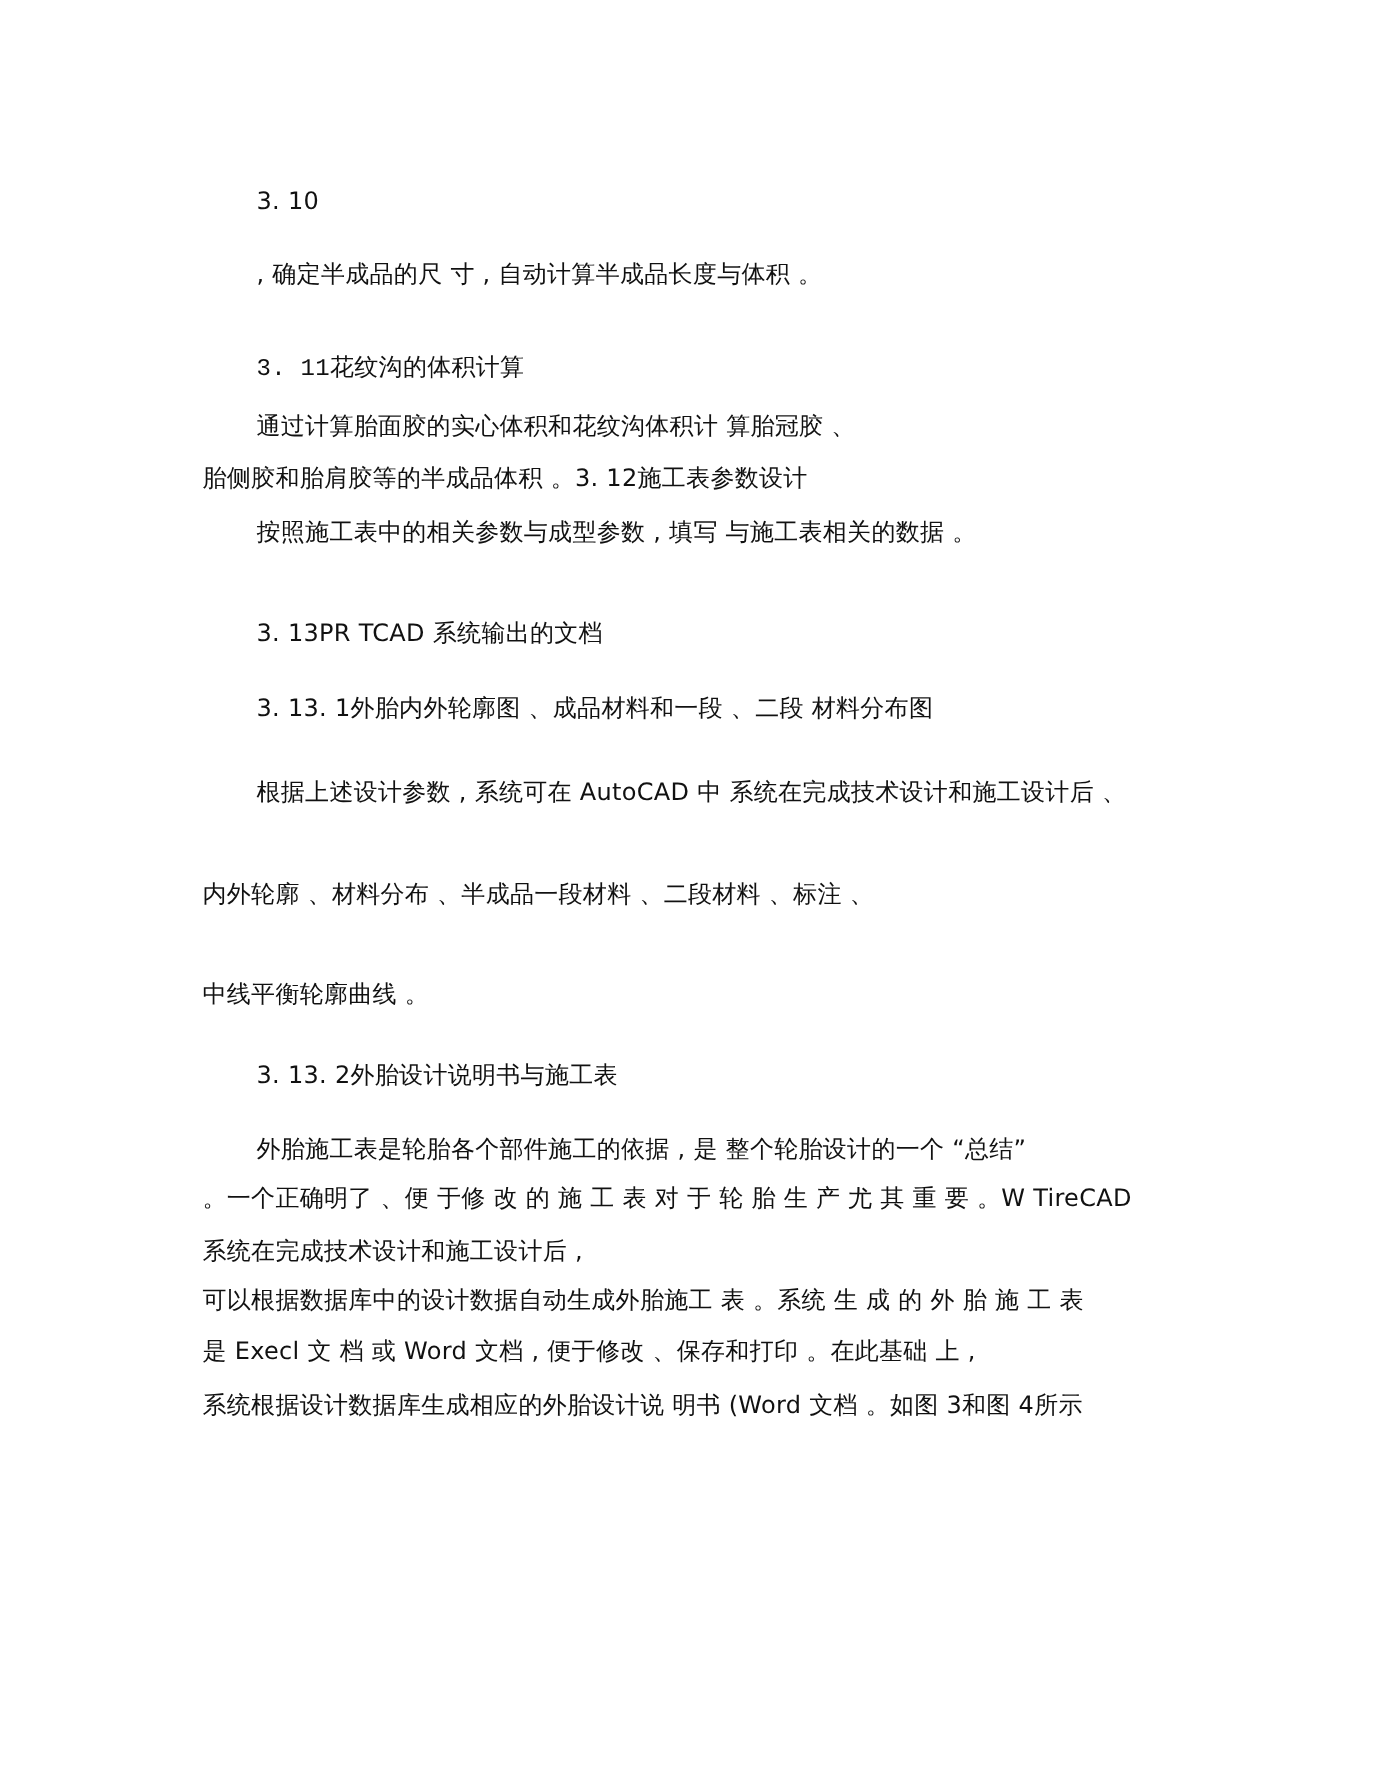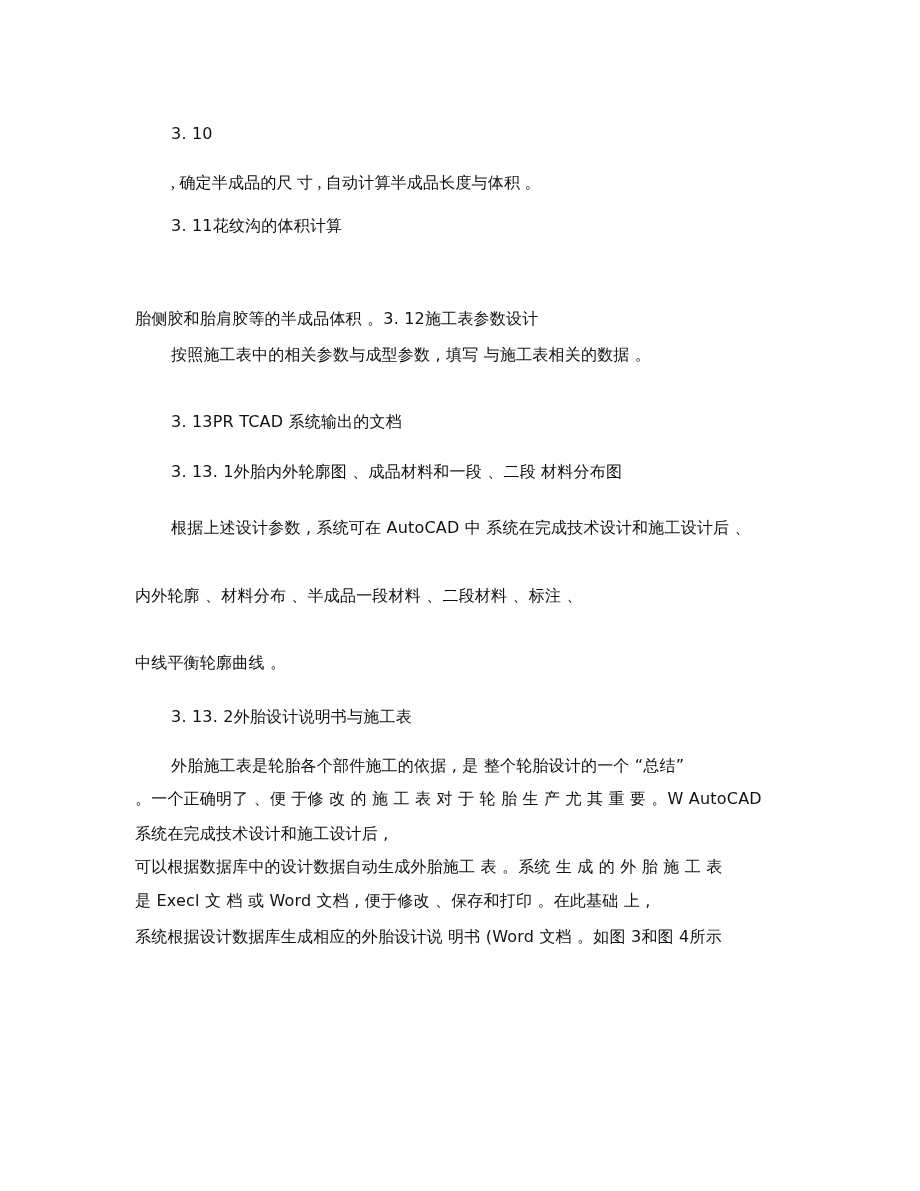--- a/index.html
+++ b/index.html
@@ -9,29 +9,30 @@
   .line { position: absolute; white-space: nowrap; font-size: 16px; line-height: 20px; letter-spacing: 0.2px; }
   .heading { font-weight: normal; }
   .indent { left: 171px; }
   .flush { left: 135px; }
 </style>
 </head>
 <body>
 
 <div class="page">
   <div class="line indent heading" style="top:124px;">3. 10</div>
-  <div class="line indent" style="top:173px;font-family:Liberation Serif, serif;">, 确定半成品的尺 寸 , 自动计算半成品长度与体积 。</div>
-  <div class="line indent heading" style="top:216px;">3. 11花纹沟的体积计算</div>
+  <div class="line indent" style="top:173px;">, 确定半成品的尺 寸 , 自动计算半成品长度与体积 。</div>
+  <div class="line indent heading" style="top:236px;font-family:Liberation Mono, monospace;">3. 11花纹沟的体积计算</div>
+  <div class="line indent" style="top:274px;">通过计算胎面胶的实心体积和花纹沟体积计 算胎冠胶 、</div>
   <div class="line flush" style="top:309px;">胎侧胶和胎肩胶等的半成品体积 。3. 12施工表参数设计</div>
   <div class="line indent" style="top:345px;">按照施工表中的相关参数与成型参数 , 填写 与施工表相关的数据 。</div>
   <div class="line indent heading" style="top:412px;">3. 13PR TCAD 系统输出的文档</div>
   <div class="line indent heading" style="top:462px;">3. 13. 1外胎内外轮廓图 、成品材料和一段 、二段 材料分布图</div>
   <div class="line indent" style="top:518px;">根据上述设计参数 , 系统可在 AutoCAD 中 系统在完成技术设计和施工设计后 、</div>
   <div class="line flush" style="top:586px;">内外轮廓 、材料分布 、半成品一段材料 、二段材料 、标注 、</div>
   <div class="line flush" style="top:653px;">中线平衡轮廓曲线 。</div>
   <div class="line indent heading" style="top:707px;">3. 13. 2外胎设计说明书与施工表</div>
   <div class="line indent" style="top:756px;">外胎施工表是轮胎各个部件施工的依据 , 是 整个轮胎设计的一个 “总结”</div>
-  <div class="line flush" style="top:789px;">。一个正确明了 、便 于修 改 的 施 工 表 对 于 轮 胎 生 产 尤 其 重 要 。W AutoCAD</div>
+  <div class="line flush" style="top:789px;">。一个正确明了 、便 于修 改 的 施 工 表 对 于 轮 胎 生 产 尤 其 重 要 。W TireCAD</div>
   <div class="line flush" style="top:824px;">系统在完成技术设计和施工设计后 ,</div>
   <div class="line flush" style="top:891px;">是 Execl 文 档 或 Word 文档 , 便于修改 、保存和打印 。在此基础 上 ,</div>
   <div class="line flush" style="top:857px;">可以根据数据库中的设计数据自动生成外胎施工 表 。系统 生 成 的 外 胎 施 工 表</div>
   <div class="line flush" style="top:927px;">系统根据设计数据库生成相应的外胎设计说 明书 (Word 文档 。如图 3和图 4所示</div>
 </div>
 
 </body></html>

